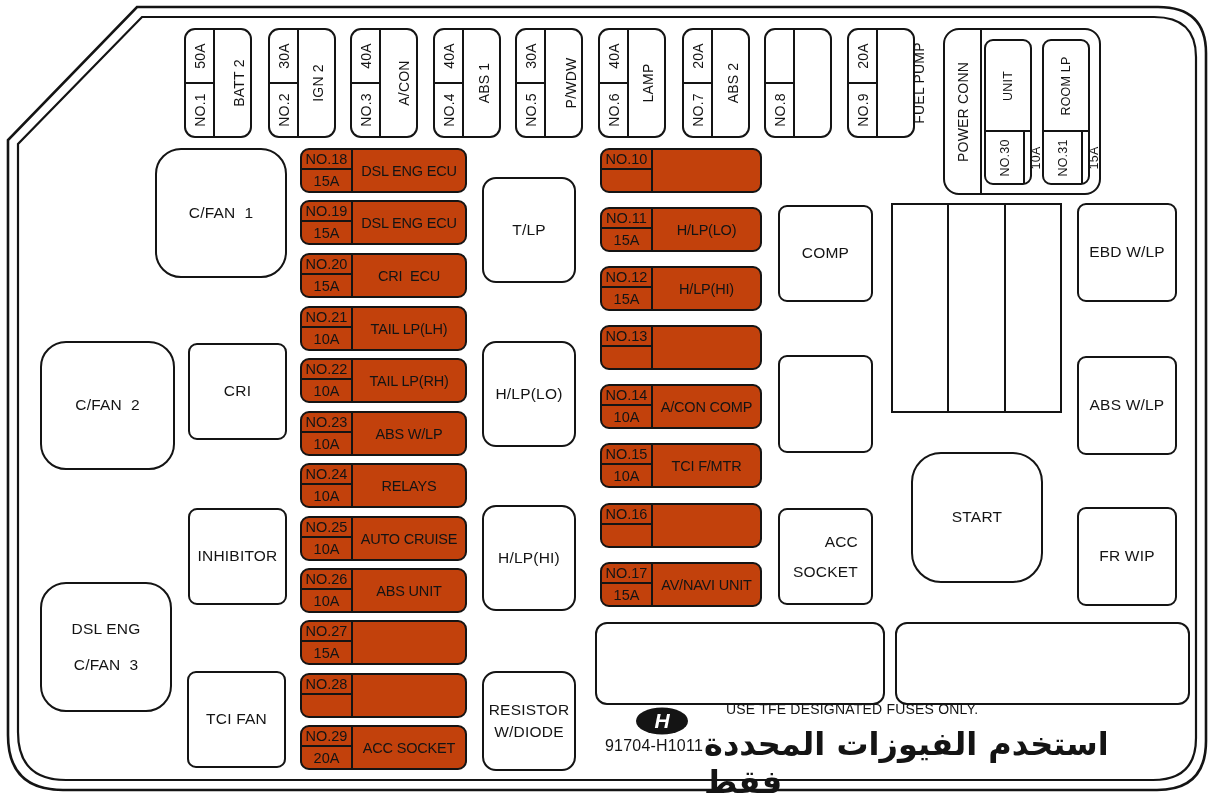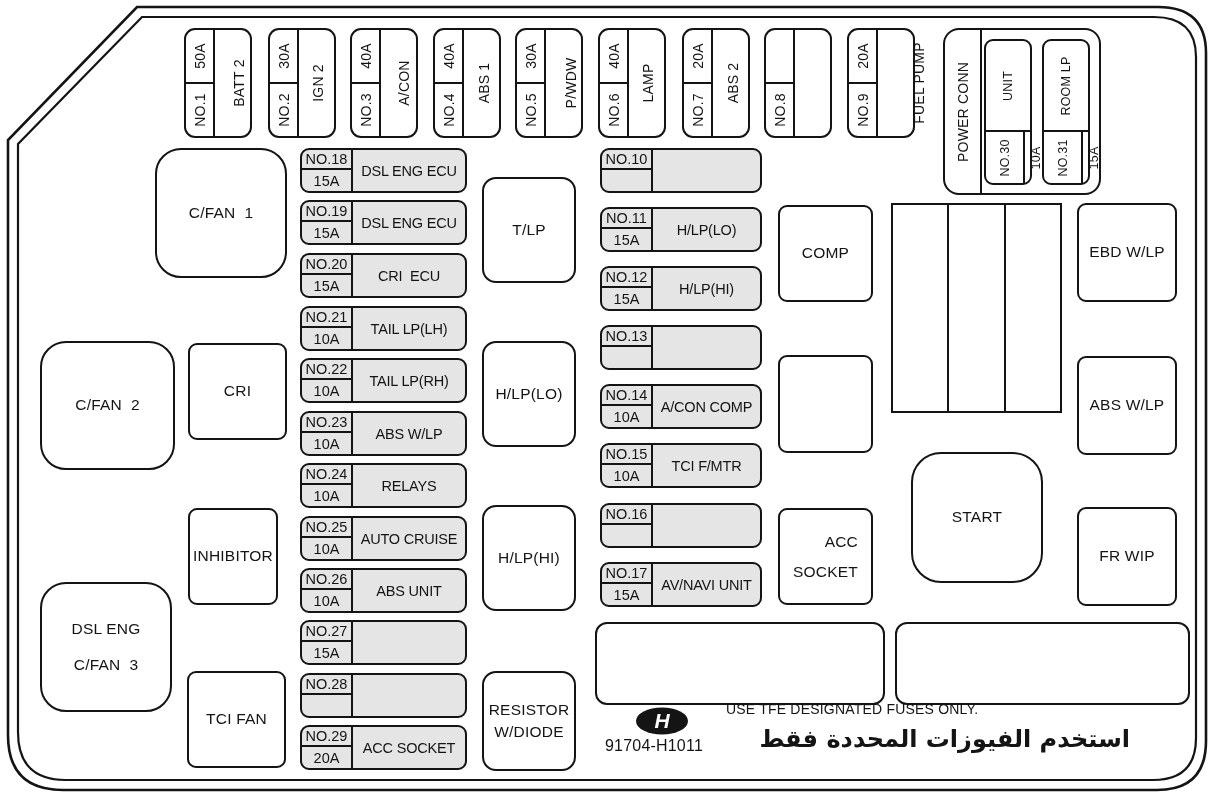--- a/index.html
+++ b/index.html
@@ -12,21 +12,21 @@
   
   .vfuse { position:absolute; top:28px; width:68px; height:110px; border:2px solid var(--ln);
            border-radius:11px; display:flex; background:#fff; }
   .vcol  { width:29px; border-right:2px solid var(--ln); display:flex; flex-direction:column; }
   .vamp  { flex:1; border-bottom:2px solid var(--ln); display:flex; align-items:center; justify-content:center; }
   .vno   { flex:1; display:flex; align-items:center; justify-content:center; }
   .vlbl  { flex:1; display:flex; align-items:center; justify-content:center; }
   .vt    { transform:rotate(-90deg); white-space:nowrap; font-size:14px; letter-spacing:.2px; display:block; }
 
   
-  .hfuse { position:absolute; height:45px; border:2px solid var(--ln); border-radius:9px; display:flex; background:#e5e5e5; }
+  .hfuse { position:absolute; height:45px; border:2px solid var(--ln); border-radius:9px; display:flex; background:#c2410c; }
   .hcol  { width:51px; border-right:2px solid var(--ln); display:flex; flex-direction:column; }
   .hno   { height:20px; border-bottom:2px solid var(--ln); display:flex; align-items:center; justify-content:center; font-size:14.5px; }
   .hamp  { flex:1; display:flex; align-items:center; justify-content:center; font-size:14.5px; }
   .hlbl  { flex:1; display:flex; align-items:center; justify-content:center; font-size:14.5px;
            letter-spacing:-.2px; text-align:center; white-space:pre; }
 
   
   .module { position:absolute; border:2px solid var(--ln); border-radius:9px; display:flex; align-items:center;
             justify-content:center; text-align:center; white-space:pre-wrap; font-size:15.5px; line-height:1.45;
             background:#fff; letter-spacing:.2px; }
@@ -50,21 +50,21 @@
   .pcfuse .vt { font-size:12.5px; }
 
   
   .gridbox { position:absolute; left:891px; top:203px; width:171px; height:210px; border:2px solid var(--ln); display:flex; }
   .gcell { flex:1; } .gcell + .gcell { border-left:2px solid var(--ln); }
 
   
   .logo { position:absolute; left:634px; top:705px; }
   .pn   { position:absolute; left:590px; top:737px; width:128px; text-align:center; font-size:16px; letter-spacing:.2px; }
   .wen  { position:absolute; left:726px; top:701px; font-size:14px; white-space:nowrap; letter-spacing:.2px; }
-  .war  { position:absolute; left:704px; top:725px; width:426px; text-align:right; font-size:24px; font-weight:700;
+  .war  { position:absolute; left:704px; top:725px; width:426px; text-align:left; font-size:32px; font-weight:700;
           font-family:"DejaVu Sans", sans-serif; direction:rtl; }
 </style>
 </head>
 <body>
 
 <div id="canvas">
 
   <svg class="border-svg" width="1216" height="800" viewBox="0 0 1216 800">
     <path d="M 137 7 H 1158 Q 1206 7 1206 53 V 741 Q 1206 790 1157 790 H 63 Q 8 790 8 735 V 140 Z" fill="none" stroke="#141414" stroke-width="2.6"></path>
     <path d="M 142 17 H 1154 Q 1196 17 1196 57 V 738 Q 1196 780 1153 780 H 66 Q 18 780 18 732 V 144 Z" fill="none" stroke="#141414" stroke-width="2.2"></path>
@@ -218,21 +218,21 @@
               <span class="vt">15A</span>
             </div>
           </div>
       </div>
     </div>
   </div>
 
   <div class="module r26" style="left:155px;top:148px;width:132px;height:130px">C/FAN  1</div>
   <div class="module r26" style="left:40px;top:341px;width:135px;height:129px">C/FAN  2</div>
   <div class="module" style="left:188px;top:343px;width:99px;height:97px">CRI</div>
-  <div class="module" style="left:188px;top:508px;width:90px;height:97px">INHIBITOR</div>
+  <div class="module" style="left:188px;top:508px;width:99px;height:97px">INHIBITOR</div>
   <div class="module r26 lh-wide" style="left:40px;top:582px;width:132px;height:130px">DSL ENG
 C/FAN  3</div>
   <div class="module" style="left:187px;top:671px;width:99px;height:97px">TCI FAN</div>
 
   <div class="hfuse" style="left:300px;top:148px;width:167px">
     <div class="hcol">
         <div class="hno">NO.18</div>
         <div class="hamp">15A</div>
       </div>
     <div class="hlbl">DSL ENG ECU</div>

